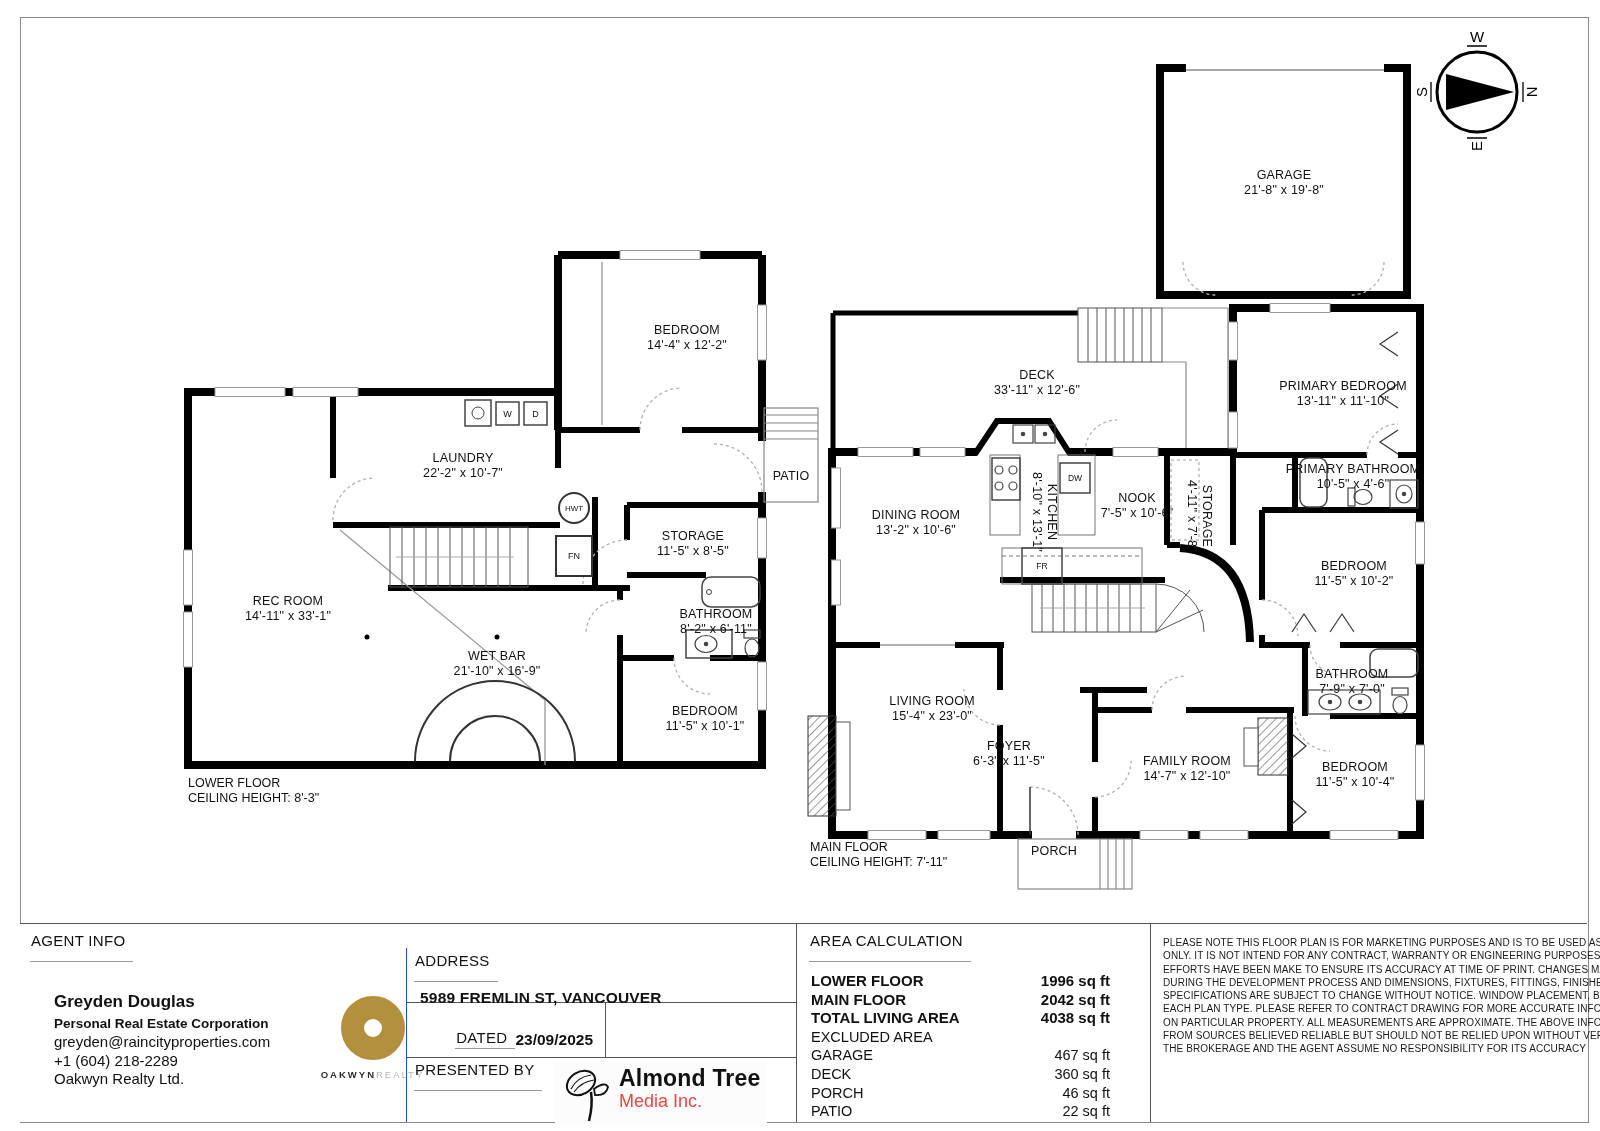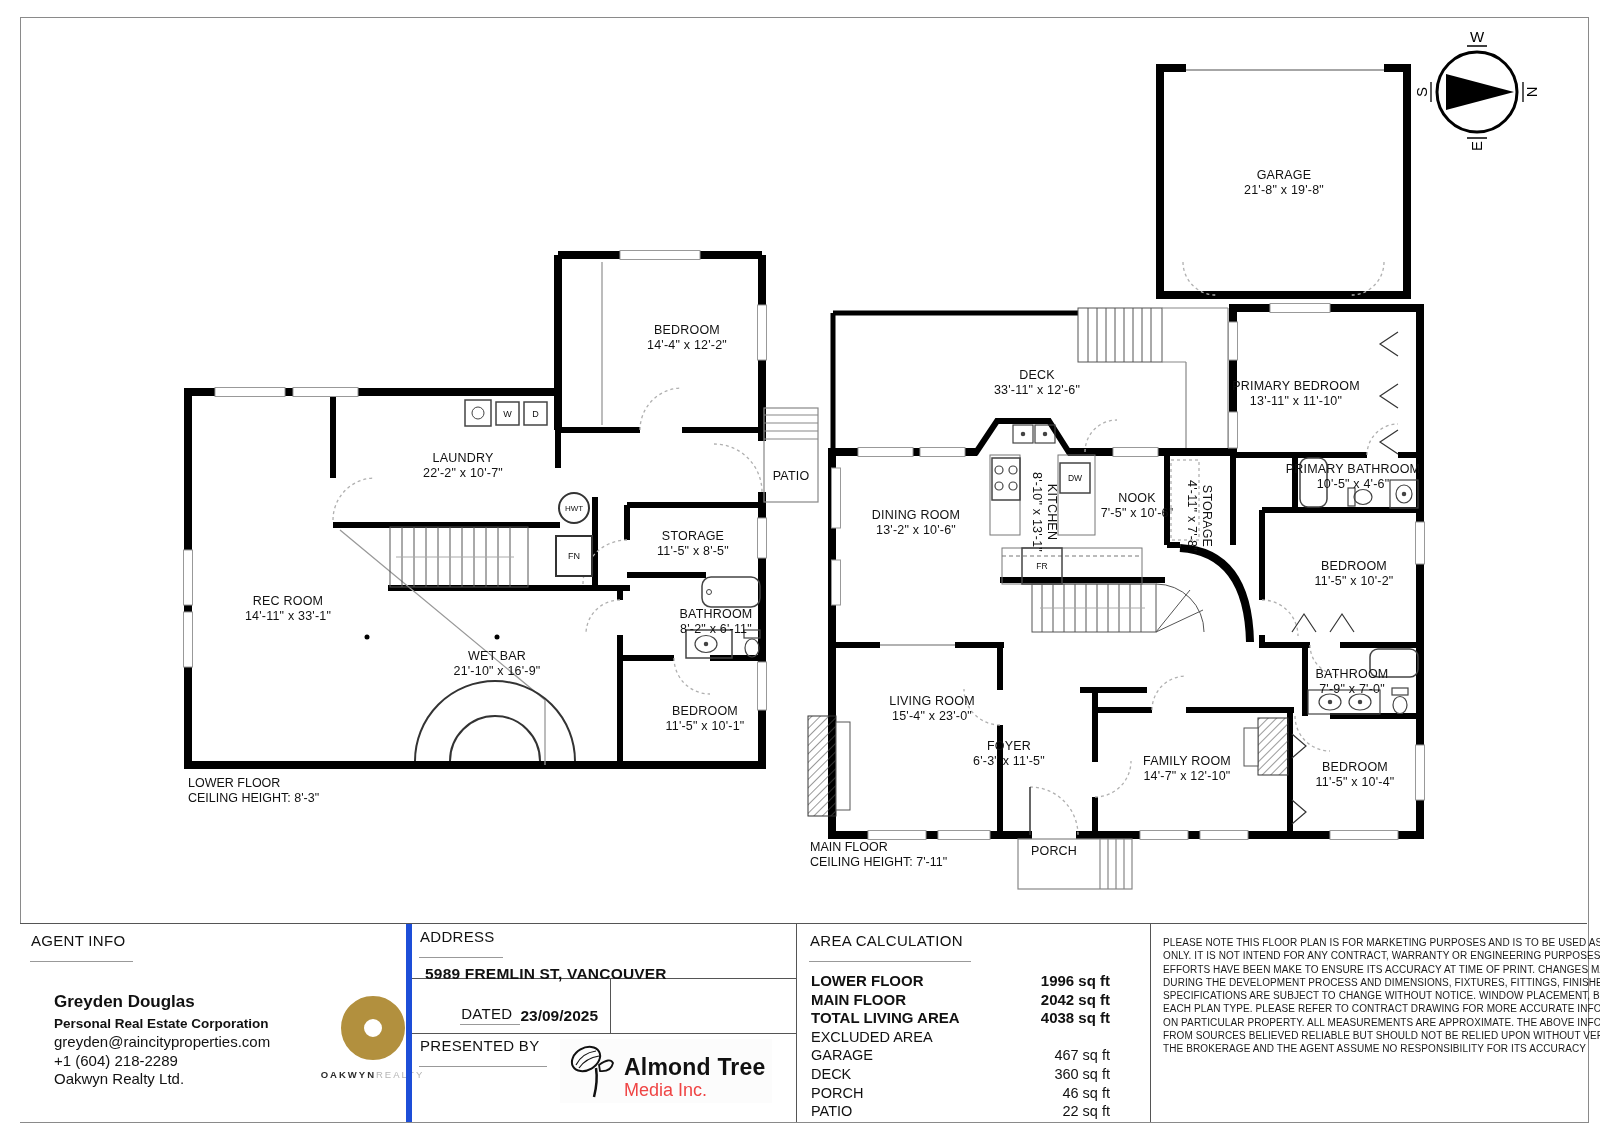--- a/index.html
+++ b/index.html
@@ -10,21 +10,21 @@
   
   .lbl{position:absolute;transform:translate(-50%,-50%);text-align:center;font-size:12.5px;
        line-height:15px;color:#111;white-space:nowrap;letter-spacing:.2px;}
   .lbl.rot{transform:translate(-50%,-50%) rotate(90deg);}
   .lbl .nm,.lbl .dm{display:block;}
   .flabel{position:absolute;font-size:12.5px;line-height:15px;color:#111;white-space:nowrap;}
   
   .footer{position:absolute;left:20px;top:923px;width:1567px;height:198px;border-top:1px solid #555;background:#fff;}
   .cell{position:absolute;top:0;bottom:0;box-sizing:border-box;}
   .cell.agent{left:0;width:386px;padding:8px 10px;}
-  .cell.addr{left:386px;width:390px;border-left:6px solid #1d4ed8;}
+  .cell.addr{left:386px;width:390px;border-left:1px solid #1d4ed8;margin-top:24px;}
   .cell.area{left:776px;width:354px;border-left:1px solid #555;padding:8px 12px;}
   .cell.disc{left:1130px;width:523px;border-left:1px solid #555;padding:12px 12px 0 12px;}
   .hd{display:inline-block;font-size:15px;font-weight:500;letter-spacing:.3px;
       border-bottom:1px solid #999;padding:0 8px 12px 1px;}
   .agent-lines{margin:30px 0 0 24px;}
   .agent-name{font-size:17px;font-weight:bold;margin-bottom:3px;}
   .agent-sub{font-size:13.5px;font-weight:bold;line-height:18px;}
   .agent-line{font-size:15px;font-weight:normal;line-height:18.5px;}
   .oakwyn{position:absolute;left:300px;top:72px;width:105px;text-align:center;}
   .donut{width:64px;height:64px;border-radius:50%;border:23px solid #B2903E;box-sizing:border-box;margin:0 auto;}
@@ -33,21 +33,21 @@
   .oakwyn-text .p2{color:#b5b5b5;font-weight:500;}
   .addr-row1{position:absolute;left:0;right:0;top:0;height:55px;border-bottom:1px solid #555;padding:4px 0 0 7px;box-sizing:border-box;}
   .addr-value{font-size:15.5px;font-weight:bold;margin:7px 0 0 6px;letter-spacing:.2px;}
   .addr-row2{position:absolute;left:0;right:0;top:55px;height:54px;border-bottom:1px solid #555;}
   .sub-dated{position:absolute;left:0;top:0;bottom:0;width:199px;border-right:1px solid #555;padding:0 12px 0 7px;box-sizing:border-box;}
   .sub-scale{position:absolute;left:199px;top:0;bottom:0;right:0;padding:0 12px 0 7px;box-sizing:border-box;}
   .sub-flex{display:flex;justify-content:flex-end;align-items:flex-end;height:100%;padding-bottom:8px;box-sizing:border-box;}
   .sub-flex .hd{padding-bottom:2px;}
   .sub-val{font-size:15.5px;font-weight:bold;}
   .addr-row3{position:absolute;left:0;right:0;top:109px;bottom:0;padding:4px 0 0 7px;box-sizing:border-box;}
-  .almond{position:absolute;left:148px;top:6px;display:flex;align-items:flex-end;background:#fcfcfc;padding:2px 6px;}
+  .almond{position:absolute;left:148px;top:6px;display:flex;align-items:flex-start;background:#fcfcfc;padding:2px 6px;}
   .almond-text{margin-left:6px;}
   .almond-name{font-size:23px;font-weight:800;line-height:26px;letter-spacing:.2px;}
   .almond-sub{font-size:18px;font-weight:400;line-height:21px;color:#ef4444;}
   .area-rows{margin:10px 0 0 2px;padding-right:28px;}
   .arow{display:flex;justify-content:space-between;font-size:14.5px;line-height:18.6px;}
   .arow.b{font-weight:bold;font-size:15px;}
   .disc-text{font-size:10px;line-height:13.3px;color:#1a1a1a;letter-spacing:.1px;}
 </style>
 </head>
 <body>
@@ -335,21 +335,21 @@
         <span class="dm">8'-10" x 13'-1"</span>
       </div>
     <div class="lbl" style="left:1137px;top:506px;">
       <span class="nm">NOOK</span>
         <span class="dm">7'-5" x 10'-6"</span>
       </div>
     <div class="lbl rot" style="left:1199px;top:516px;">
       <span class="nm">STORAGE</span>
         <span class="dm">4'-11" x 7'-8"</span>
       </div>
-    <div class="lbl" style="left:1296px;top:394px;">
+    <div class="lbl" style="left:1343px;top:394px;">
       <span class="nm">PRIMARY BEDROOM</span>
         <span class="dm">13'-11" x 11'-10"</span>
       </div>
     <div class="lbl" style="left:1353px;top:477px;">
       <span class="nm">PRIMARY BATHROOM</span>
         <span class="dm">10'-5" x 4'-6"</span>
       </div>
     <div class="lbl" style="left:1354px;top:574px;">
       <span class="nm">BEDROOM</span>
         <span class="dm">11'-5" x 10'-2"</span>

